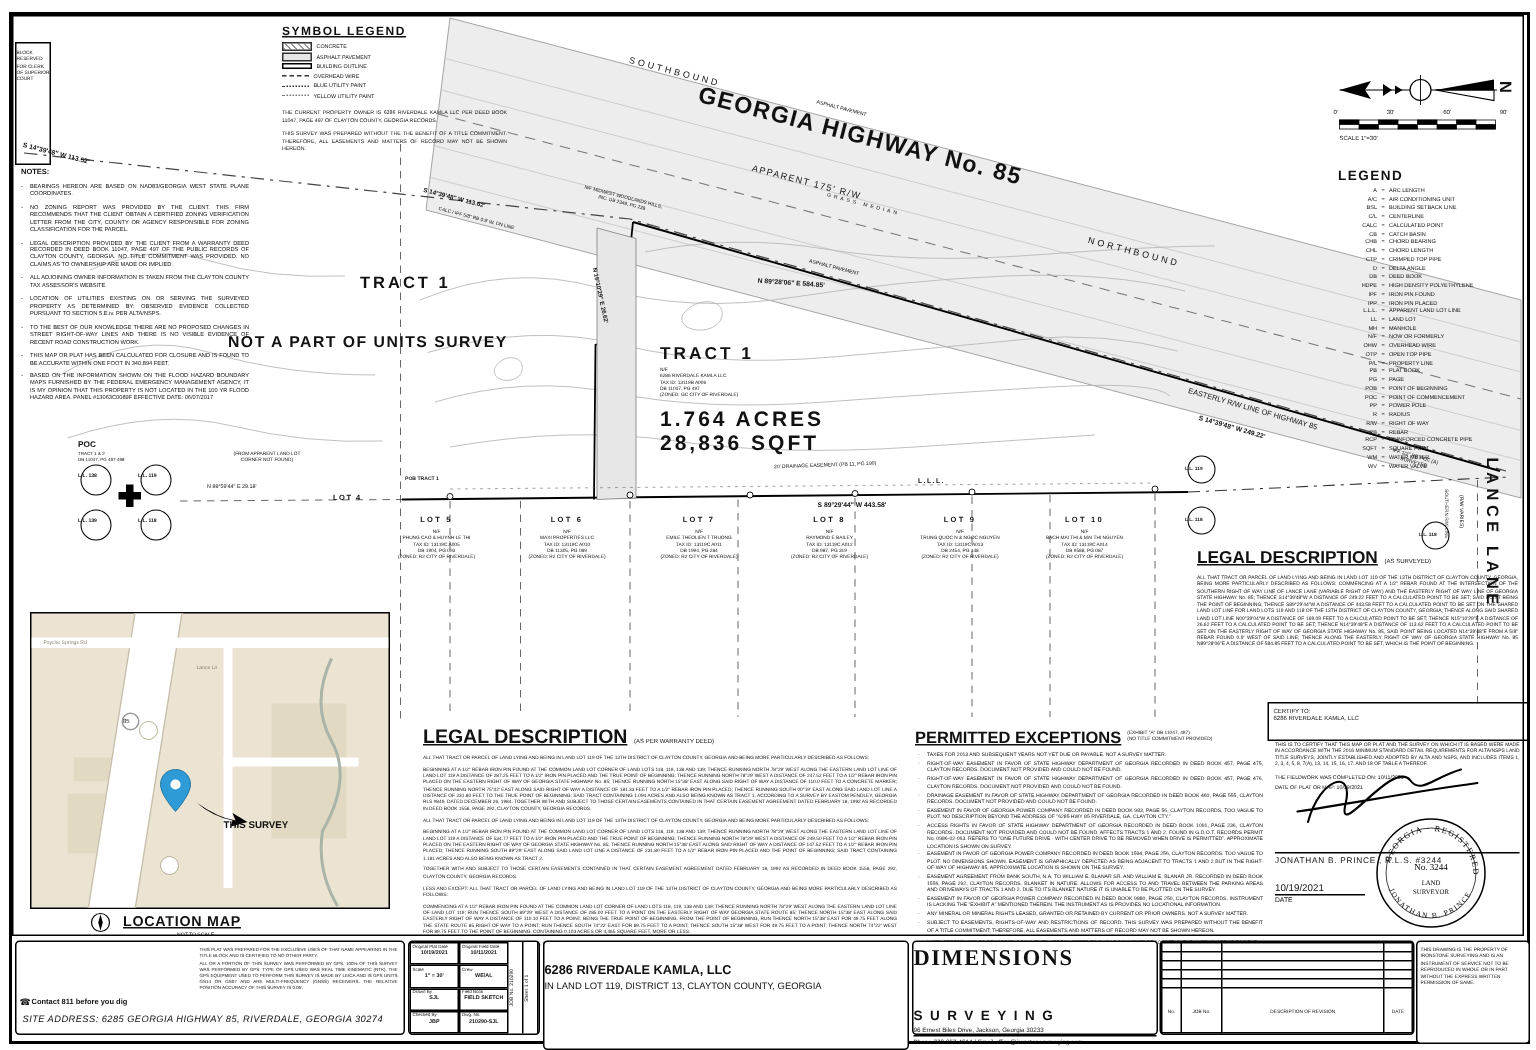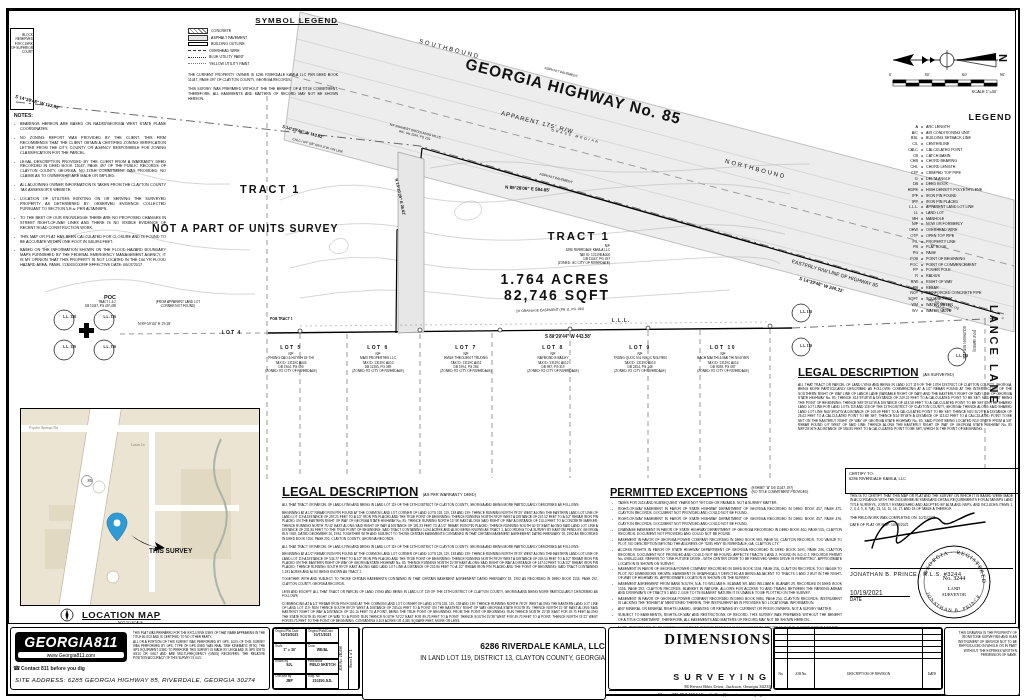--- a/index.html
+++ b/index.html
@@ -1,20 +1,20 @@
 <!DOCTYPE html>
 <html><head>
 <meta charset="utf-8">
 <style>
   html,body{margin:0;padding:0;background:#c9c9c9;}
   body{width:1024px;height:700px;position:relative;font-family:"Liberation Sans",sans-serif;color:#111;}
   .sheet{position:absolute;left:0;top:0;width:1024px;height:700px;background:#fff;}
   .abs{position:absolute;}
   .b{font-weight:bold;}
-  .ctr{text-align:right;}
+  .ctr{text-align:left;}
   .jus{text-align:justify;}
   .frame{position:absolute;left:6px;top:8px;width:1010px;height:684px;border:2px solid #000;}
   .drawarea{position:absolute;left:8px;top:10px;width:1006px;height:612px;border:1px solid #000;}
   svg{display:block;}
   
   .t3{font-size:3.2px;line-height:1.35;}
   .t35{font-size:3.5px;line-height:1.35;}
   .t4{font-size:4px;line-height:1.35;}
   
   .symrow{display:flex;align-items:center;height:6.5px;}
@@ -259,21 +259,21 @@
   <div class="abs b sp1" style="left:152px;top:222px;font-size:10.5px;">NOT A PART OF UNITS SURVEY</div>
 
   <div class="abs ctr" style="left:440px;top:230px;width:170px;">
     <div class="b sp2" style="font-size:11.5px;">TRACT 1</div>
     <div class="t3" style="margin-top:2px;">N/F</div>
     <div class="t3">6286 RIVERDALE KAMLA LLC</div>
     <div class="t3">TAX ID: 13119B A006</div>
     <div class="t3">DB 11047, PG 497</div>
     <div class="t3">(ZONED: GC CITY OF RIVERDALE)</div>
     <div class="b sp2" style="font-size:14px;margin-top:5px;">1.764 ACRES</div>
-    <div class="b sp2" style="font-size:14px;">82,746 SQFT</div>
+    <div class="b sp2" style="font-size:14px;">28,836 SQFT</div>
   </div>
   <div class="abs" style="left:516px;top:308px;font-size:3.4px;transform:rotate(-2deg);">20' DRAINAGE EASEMENT (PB 11, PG 190)</div>
 
   <div class="abs ctr" style="left:52px;top:294px;width:64px;">
     <div class="b" style="font-size:5.5px;">POC</div>
     <div style="font-size:3px;">TRACT 1 &amp; 2</div>
     <div style="font-size:3px;">DB 11047, PG 497-498</div>
   </div>
   <div class="abs ctr b" style="left:52px;top:316px;width:24px;font-size:3.4px;line-height:1.1;">L.L. 138</div>
   <div class="abs ctr b" style="left:92px;top:316px;width:24px;font-size:3.4px;line-height:1.1;">L.L. 119</div>
@@ -609,24 +609,20 @@
         <div class="pe-item">EASEMENT IN FAVOR OF GEORGIA POWER COMPANY RECORDED IN DEED BOOK 1594, PAGE 256, CLAYTON RECORDS. TOO VAGUE TO PLOT. NO DIMENSIONS SHOWN. EASEMENT IS GRAPHICALLY DEPICTED AS BEING ADJACENT TO TRACTS 1 AND 2 BUT IN THE RIGHT-OF-WAY OF HIGHWAY 85. APPROXIMATE LOCATION IS SHOWN ON THE SURVEY.</div>
         <div class="pe-item">EASEMENT AGREEMENT FROM BANK SOUTH, N.A. TO WILLIAM E. BLANAR SR. AND WILLIAM E. BLANAR JR. RECORDED IN DEED BOOK 1556, PAGE 292, CLAYTON RECORDS. BLANKET IN NATURE. ALLOWS FOR ACCESS TO AND TRAVEL BETWEEN THE PARKING AREAS AND DRIVEWAYS OF TRACTS 1 AND 2. DUE TO ITS BLANKET NATURE IT IS UNABLE TO BE PLOTTED ON THE SURVEY.</div>
         <div class="pe-item">EASEMENT IN FAVOR OF GEORGIA POWER COMPANY RECORDED IN DEED BOOK 9880, PAGE 250, CLAYTON RECORDS. INSTRUMENT IS LACKING THE "EXHIBIT A" MENTIONED THEREIN. THE INSTRUMENT AS IS PROVIDES NO LOCATIONAL INFORMATION.</div>
         <div class="pe-item">ANY MINERAL OR MINERAL RIGHTS LEASED, GRANTED OR RETAINED BY CURRENT OR PRIOR OWNERS. NOT A SURVEY MATTER.</div>
         <div class="pe-item">SUBJECT TO EASEMENTS, RIGHTS-OF-WAY AND RESTRICTIONS OF RECORD. THIS SURVEY WAS PREPARED WITHOUT THE BENEFIT OF A TITLE COMMITMENT; THEREFORE, ALL EASEMENTS AND MATTERS OF RECORD MAY NOT BE SHOWN HEREON.</div>
       </div>
     <div style="font-size:3.3px;line-height:1.3;margin-top:4px;padding-left:8px;">NOTE: REFERENCES TO RECORDED DOCUMENTS HEREON REFER TO SUCH DOCUMENTS RECORDED IN THE CLERK'S OFFICE FOR THE SUPERIOR COURT OF CLAYTON COUNTY, GEORGIA UNLESS OTHERWISE NOTED.</div>
   </div>
 
   <div class="bbox" style="left:10px;top:627px;width:258px;height:61px;">
-    <div class="abs" style="left:4px;top:4px;width:112px;height:30px;background:#000;border-radius:4px;color:#fff;text-align:center;">
-      <div class="b" style="font-size:14px;font-style:italic;letter-spacing:0.5px;line-height:20px;">GEORGIA811</div>
-      <div style="font-size:5px;background:#fff;color:#000;margin:0 3px;border-radius:2px;">www.Georgia811.com</div>
-    </div>
     <div class="abs b" style="left:10px;top:37px;font-size:5px;">Contact 811 before you dig</div>
     <div class="abs" style="left:2px;top:36px;font-size:6px;">☎</div>
     <div class="abs jus" style="left:122px;top:4px;width:132px;font-size:3px;line-height:1.3;">THIS PLAT WAS PREPARED FOR THE EXCLUSIVE USES OF THAT NAME APPEARING IN THE TITLE BLOCK AND IS CERTIFIED TO NO OTHER PARTY.</div>
     <div class="abs jus" style="left:122px;top:13px;width:132px;font-size:3px;line-height:1.3;">ALL OR A PORTION OF THIS SURVEY WAS PERFORMED BY GPS. 100% OF THIS SURVEY WAS PERFORMED BY GPS. TYPE OF GPS USED WAS REAL TIME KINEMATIC (RTK). THE GPS EQUIPMENT USED TO PERFORM THIS SURVEY IS MADE BY LEICA AND IS GPS UNITS GS14 OR GS07 AND ARE MULTI-FREQUENCY (GNSS) RECEIVERS. THE RELATIVE POSITION ACCURACY OF THIS SURVEY IS 0.05'.</div>
     <div class="abs" style="left:4px;top:48px;width:250px;font-size:6.2px;font-style:italic;letter-spacing:0.3px;">SITE ADDRESS: 6285 GEORGIA HIGHWAY 85, RIVERDALE, GEORGIA 30274</div>
   </div>
 
   <div class="bbox" style="left:272px;top:627px;width:86px;height:61px;display:flex;">
     <div style="flex:1;display:grid;grid-template-columns:1fr 1fr;grid-template-rows:1fr 1fr 1fr 1fr;">
       <div class="infocell">

